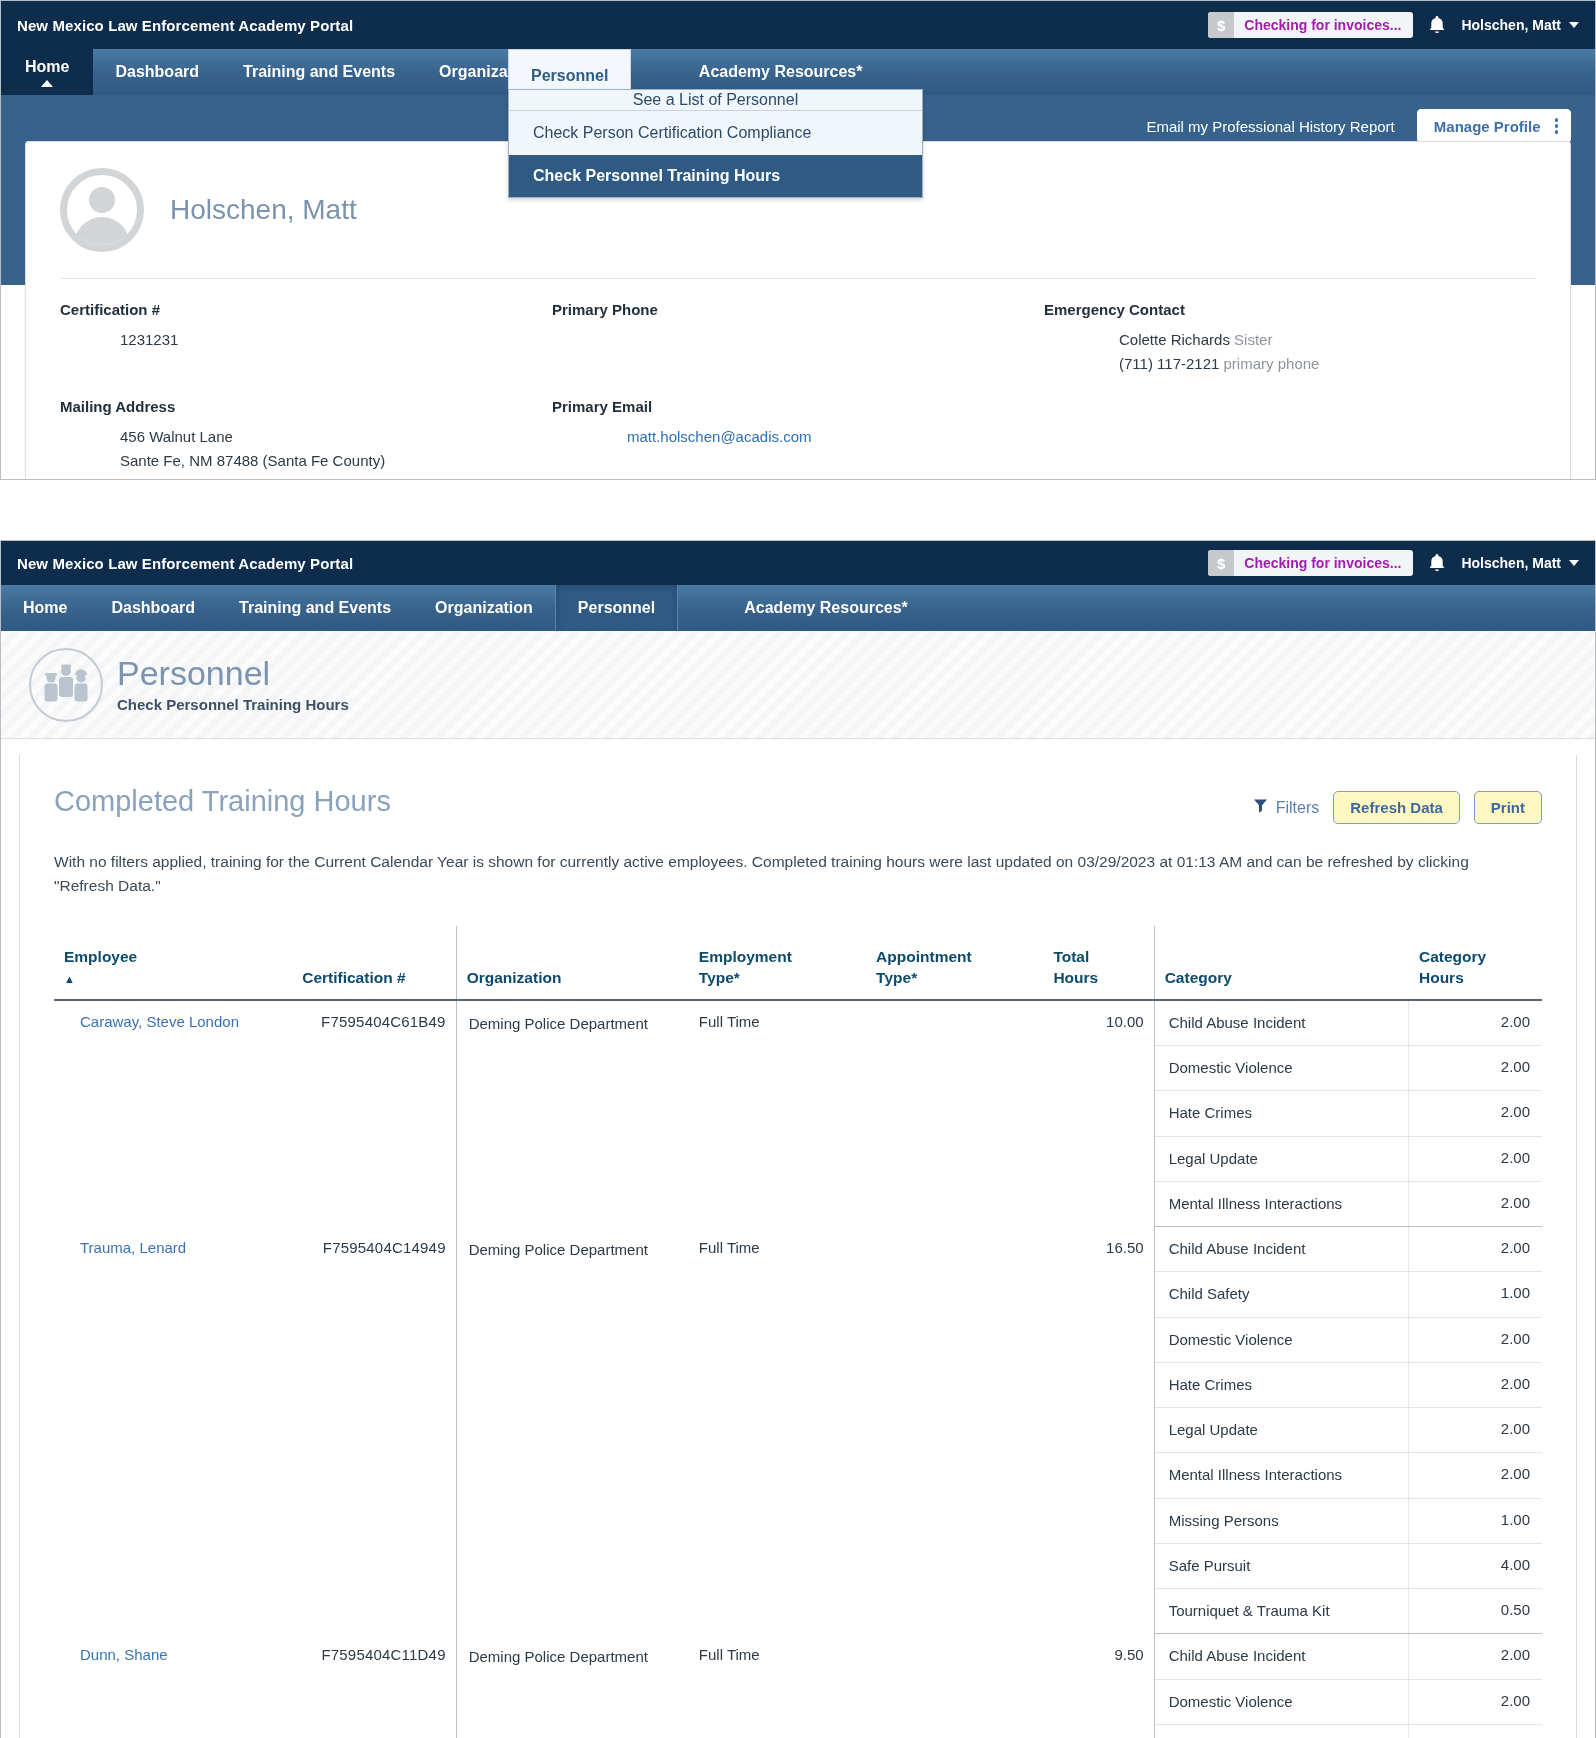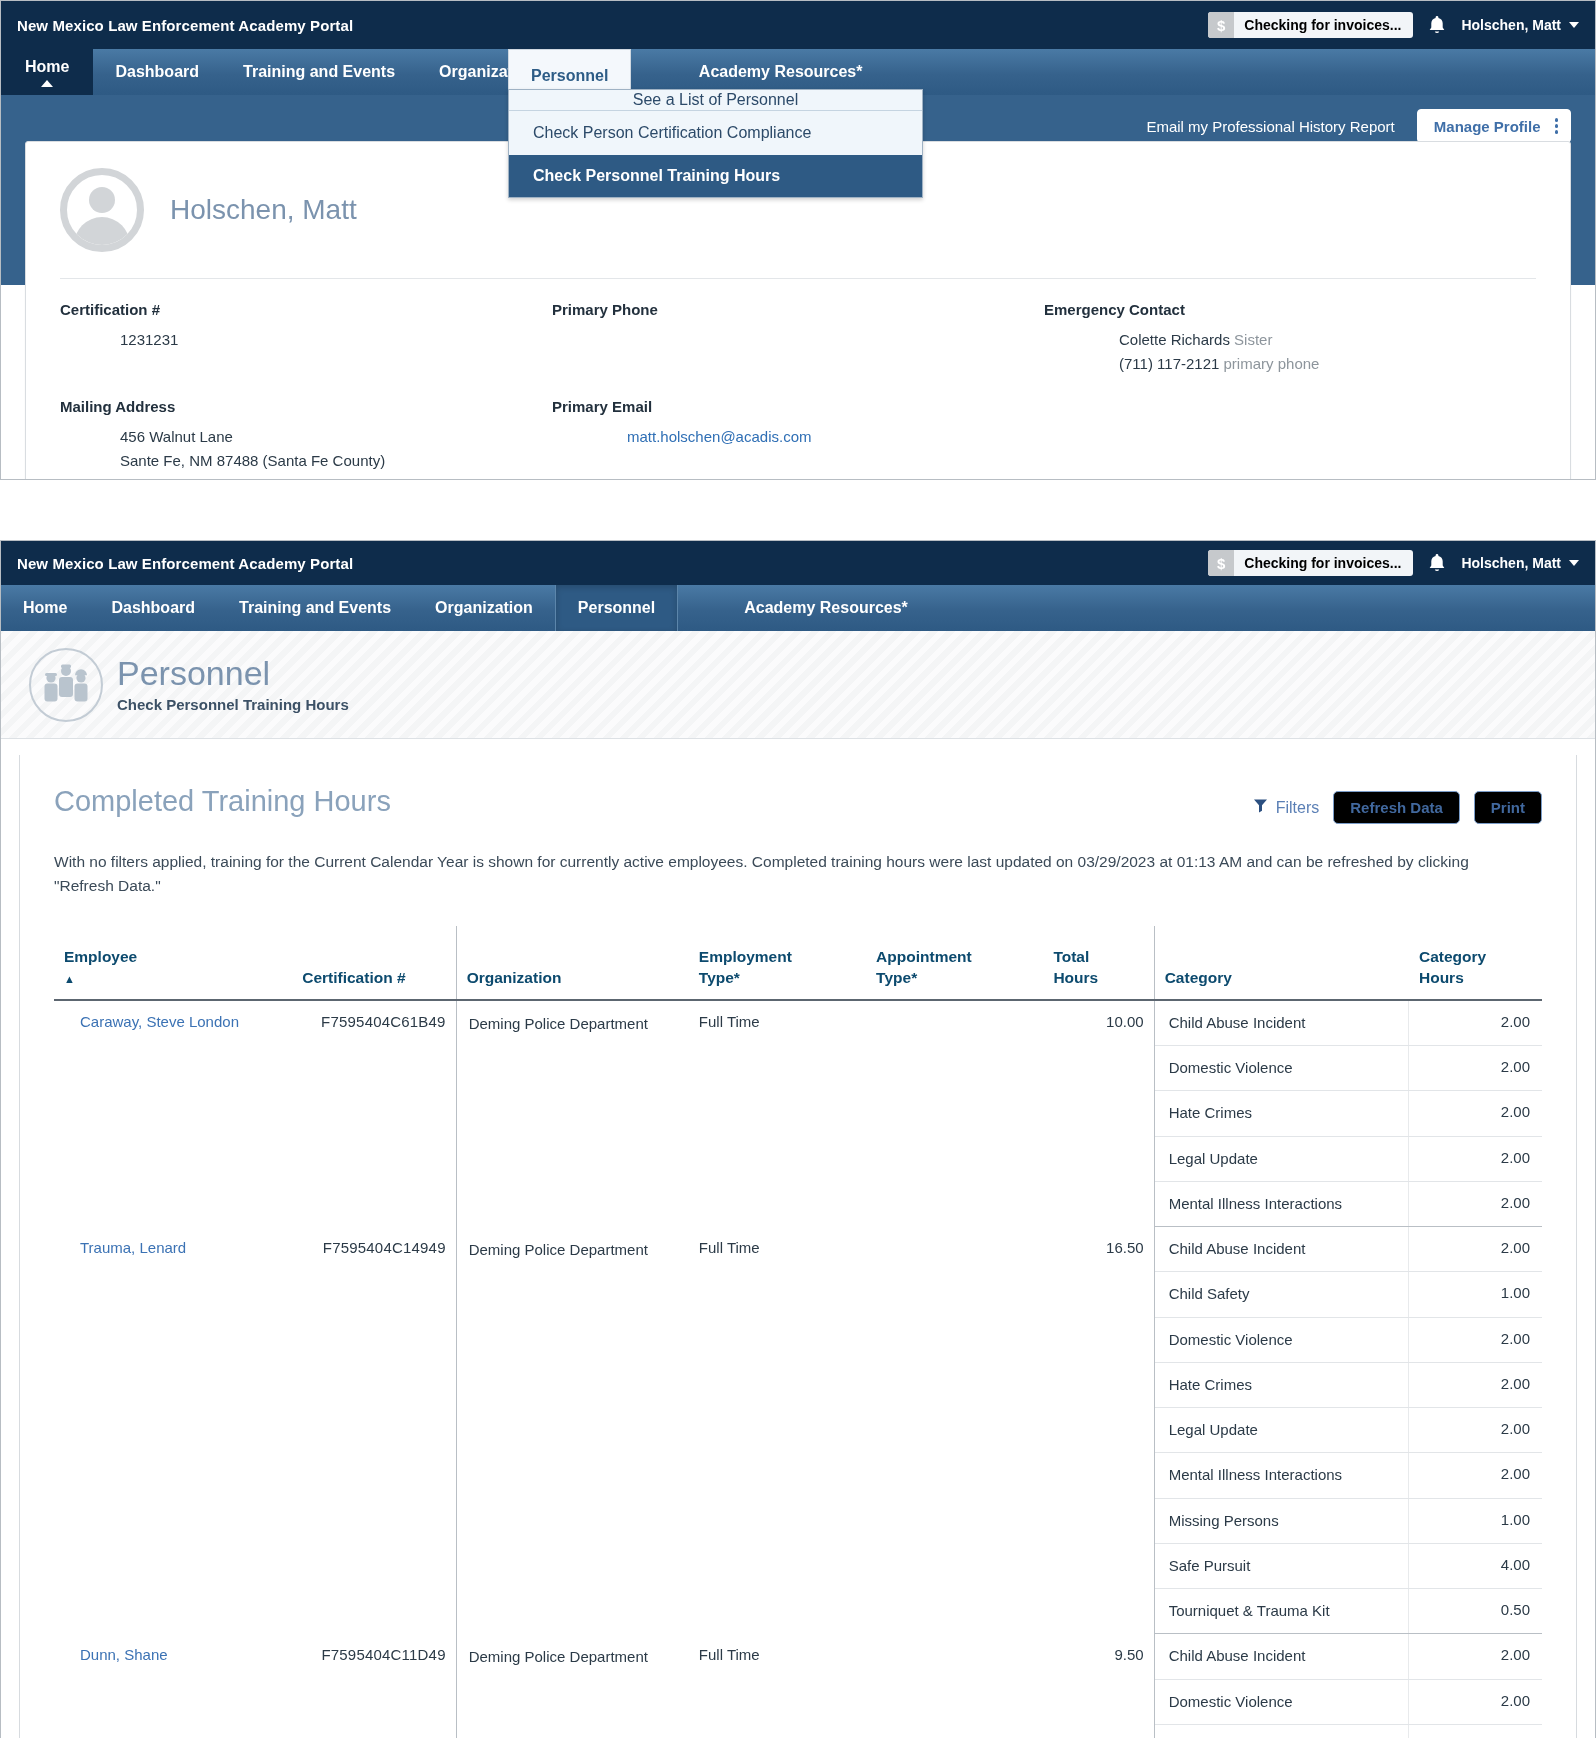--- a/index.html
+++ b/index.html
@@ -42,21 +42,21 @@
   }
   .invoice-pill .dollar {
     width: 26px; height: 26px;
     background: #c6c9cc;
     color: #ffffff;
     font-weight: bold;
     font-size: 15px;
     display: flex; align-items: center; justify-content: center;
   }
   .invoice-pill .txt {
-    color: #000000;
+    color: #a21caf;
     font-size: 14px;
     font-weight: bold;
     padding-left: 10px;
     white-space: nowrap;
   }
   .bell {
     width: 20px; height: 22px;
     position: relative;
     display: inline-block;
   }
@@ -290,21 +290,21 @@
   .filters-btn {
     display: flex; align-items: center; gap: 8px;
     color: #5a7fb5;
     font-size: 16px;
     cursor: pointer;
   }
   .obtn {
     border: 1px solid #7b9dc9;
     border-radius: 5px;
     color: #41689e;
-    background: #000000;
+    background: #fef9c3;
     font-size: 15px;
     font-weight: bold;
     height: 33px;
     padding: 0 16px;
     display: flex; align-items: center;
     cursor: pointer;
   }
   .desc {
     margin-top: 26px;
     color: #3b4a58;

